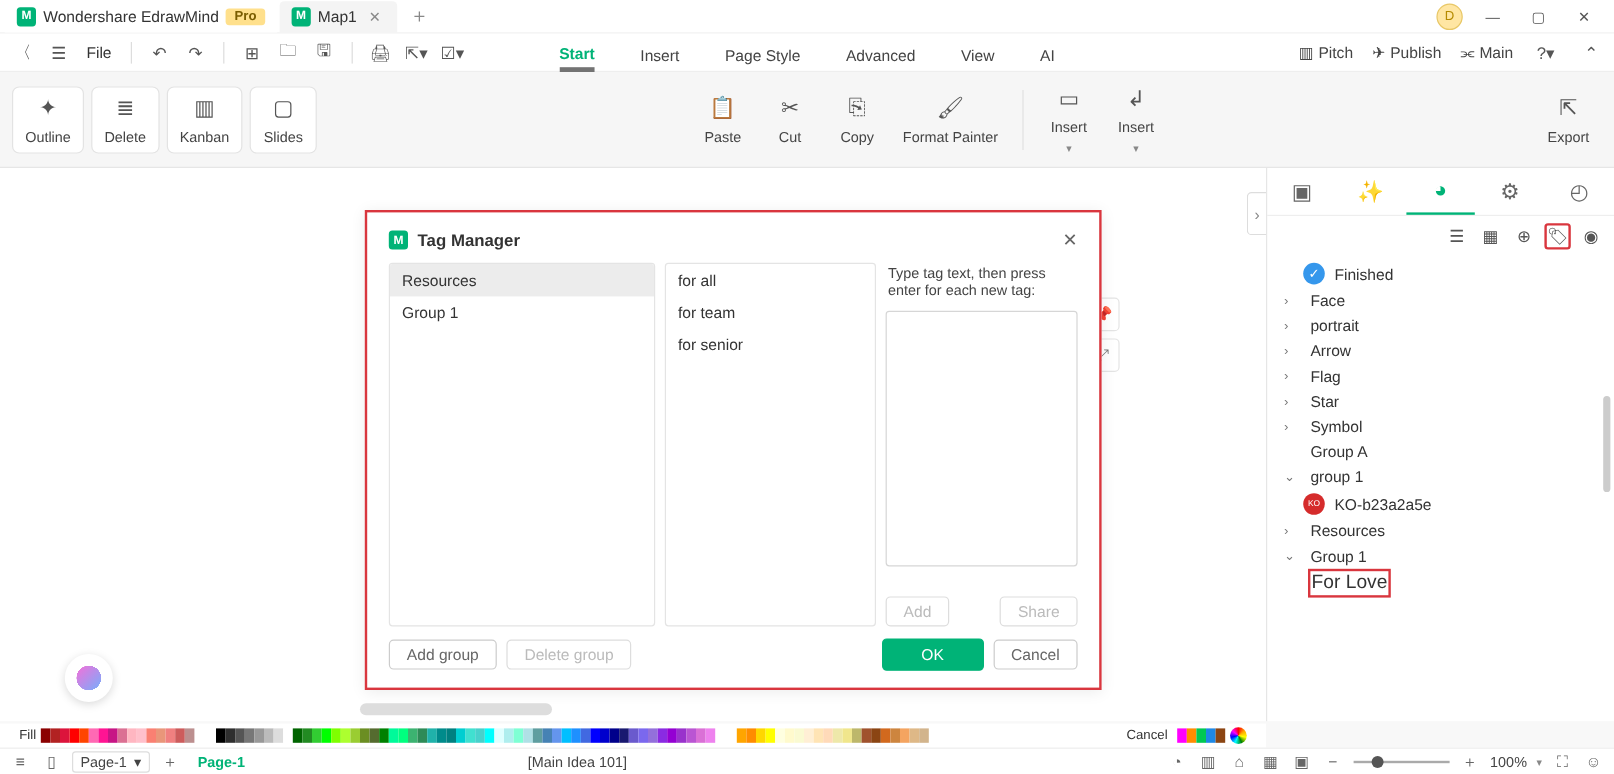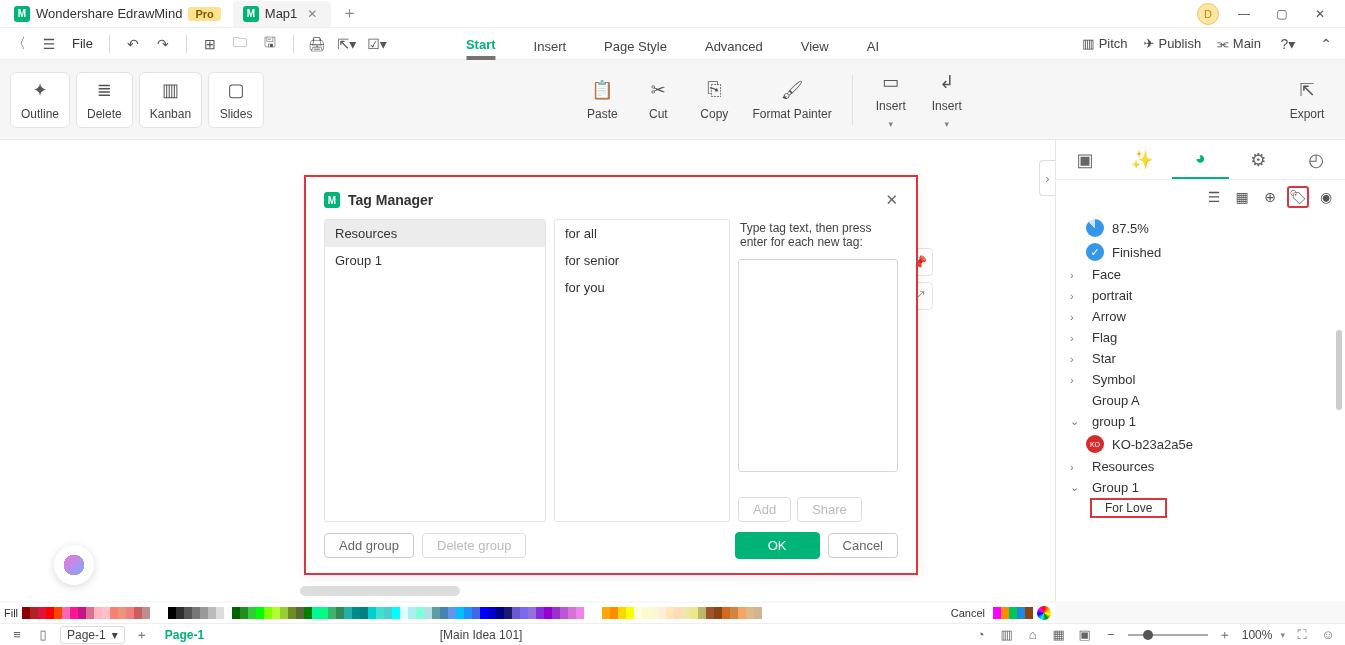--- a/index.html
+++ b/index.html
@@ -54,25 +54,25 @@
 .rp-toolbar { display:flex; gap:6px; padding:6px 8px; justify-content:flex-end; align-items:center; }
 .rp-tool { width:22px; height:22px; display:flex; align-items:center; justify-content:center; color:#555; cursor:pointer; border-radius:3px; font-size:14px; }
 .rp-tool.highlighted { border:2px solid #d9363e; }
 .rp-list { flex:1; overflow-y:auto; padding:2px 4px 6px 6px; }
 .rp-row { display:flex; align-items:center; gap:8px; padding:3px 0 3px 24px; font-size:13px; color:#333; cursor:pointer; }
 .rp-row.group { padding-left:8px; }
 .rp-caret { width:14px; color:#777; font-size:11px; }
 .pie-icon { width:18px; height:18px; border-radius:50%; background:conic-gradient(#3597ec var(--p), #cfe3f7 0); }
 .check-icon { width:18px; height:18px; border-radius:50%; background:#3597ec; color:#fff; display:flex; align-items:center; justify-content:center; font-size:11px; }
 .ko-icon { width:18px; height:18px; border-radius:50%; background:#d52b2b; color:#fff; font-size:7px; display:flex; align-items:center; justify-content:center; }
-.for-love { border:2px solid #d9363e; padding:1px 13px; margin-left:28px; display:inline-block; font-size:12px; }
+.for-love { border:2px solid #d9363e; padding:1px 1px; margin-left:28px; display:inline-block; font-size:16px; }
 .rp-scroll { position:absolute; right:3px; top:190px; width:6px; height:80px; background:#ccc; border-radius:3px; }
 
 
-.colorbar { position:absolute; left:0; right:290px; bottom:22px; height:20px; display:flex; align-items:center; padding:0 4px; gap:4px; background:#fff; font-size:11px; }
+.colorbar { position:absolute; left:0; right:290px; bottom:22px; height:20px; display:flex; align-items:center; padding:0 16px; gap:4px; background:#fff; font-size:11px; }
 .color-swatches { display:flex; gap:0; }
 .sw { width:8px; height:12px; }
 .color-gap { width:10px; }
 .recent-label { margin-left:auto; margin-right:4px; }
 .color-wheel { width:14px; height:14px; border-radius:50%; background:conic-gradient(red,orange,yellow,green,cyan,blue,magenta,red); }
 
 
 .statusbar { position:absolute; left:0; right:0; bottom:0; height:22px; background:#fff; border-top:1px solid #eee; display:flex; align-items:center; padding:0 8px; font-size:12px; color:#444; gap:10px; }
 .sb-left { display:flex; gap:8px; align-items:center; }
 .sb-icon { width:18px; height:18px; display:flex; align-items:center; justify-content:center; color:#666; cursor:pointer; font-size:13px; }
@@ -90,21 +90,21 @@
 .modal-close { margin-left:auto; font-size:15px; color:#666; cursor:pointer; }
 .modal-body { flex:1; display:flex; gap:8px; }
 .mcol { border:1px solid #e4e4e4; border-radius:3px; background:#fff; overflow:hidden; }
 .mcol1 { width:222px; }
 .mcol2 { width:176px; }
 .mcol3 { flex:1; display:flex; flex-direction:column; gap:6px; border:none; }
 .mrow { padding:6px 10px; font-size:13px; cursor:pointer; }
 .mrow.sel { background:#ececec; }
 .mhint { font-size:12px; color:#444; padding:2px 2px 4px; }
 .mtextarea { flex:1; border:1px solid #d6d6d6; border-radius:3px; }
-.mbtn-row { display:flex; gap:6px; justify-content:flex-start;margin-top:19px; }
+.mbtn-row { display:flex; gap:24px; justify-content:space-between;margin-top:19px; }
 .mbtn { padding:4px 14px; font-size:13px; border:1px solid #ccc; border-radius:4px; background:#fff; cursor:pointer; color:#666; }
 .mbtn.disabled { color:#bbb; border-color:#ddd; cursor:default; }
 .modal-footer { display:flex; align-items:center; gap:8px; margin-top:10px; }
 .mbtn.primary { background:#00b377; color:#fff; border-color:#00b377; padding:5px 32px; }
 
 
 .fab { position:absolute; left:54px; bottom:60px; width:40px; height:40px; border-radius:50%; background:#fff; box-shadow:0 2px 8px rgba(0,0,0,.15); display:flex; align-items:center; justify-content:center; }
 .fab-inner { width:24px; height:24px; background:linear-gradient(135deg,#ff6bd6,#6bb3ff); -webkit-mask:radial-gradient(circle,#000 60%,transparent 61%); border-radius:50%; }
 </style>
 </head>
@@ -249,24 +249,20 @@
     <div class="rp-tab">◴</div>
   </div>
   <div class="rp-toolbar">
     <span class="rp-tool">☰</span>
     <span class="rp-tool">▦</span>
     <span class="rp-tool">⊕</span>
     <span class="rp-tool highlighted">🏷</span>
     <span class="rp-tool">◉</span>
   </div>
   <div class="rp-list">
-    <div class="rp-row">
-        <span class="pie-icon" style="--p:87.5%"></span>
-        <span>87.5%</span>
-      </div>
     <div class="rp-row">
         <span class="check-icon">✓</span>
         <span>Finished</span>
       </div>
     <div class="rp-row group">
         <span class="rp-caret">›</span>
         <span>Face</span>
       </div>
     <div class="rp-row group">
         <span class="rp-caret">›</span>
@@ -462,22 +458,22 @@
     <span class="modal-title">Tag Manager</span>
     <span class="modal-close">✕</span>
   </div>
   <div class="modal-body">
     <div class="mcol mcol1">
       <div class="mrow sel">Resources</div>
       <div class="mrow">Group 1</div>
     </div>
     <div class="mcol mcol2">
       <div class="mrow">for all</div>
+      <div class="mrow">for team</div>
       <div class="mrow">for senior</div>
-      <div class="mrow">for you</div>
     </div>
     <div class="mcol3">
       <div class="mhint">Type tag text, then press enter for each new tag:</div>
       <div class="mtextarea"></div>
       <div class="mbtn-row">
         <span class="mbtn disabled">Add</span>
         <span class="mbtn disabled">Share</span>
       </div>
     </div>
   </div>

